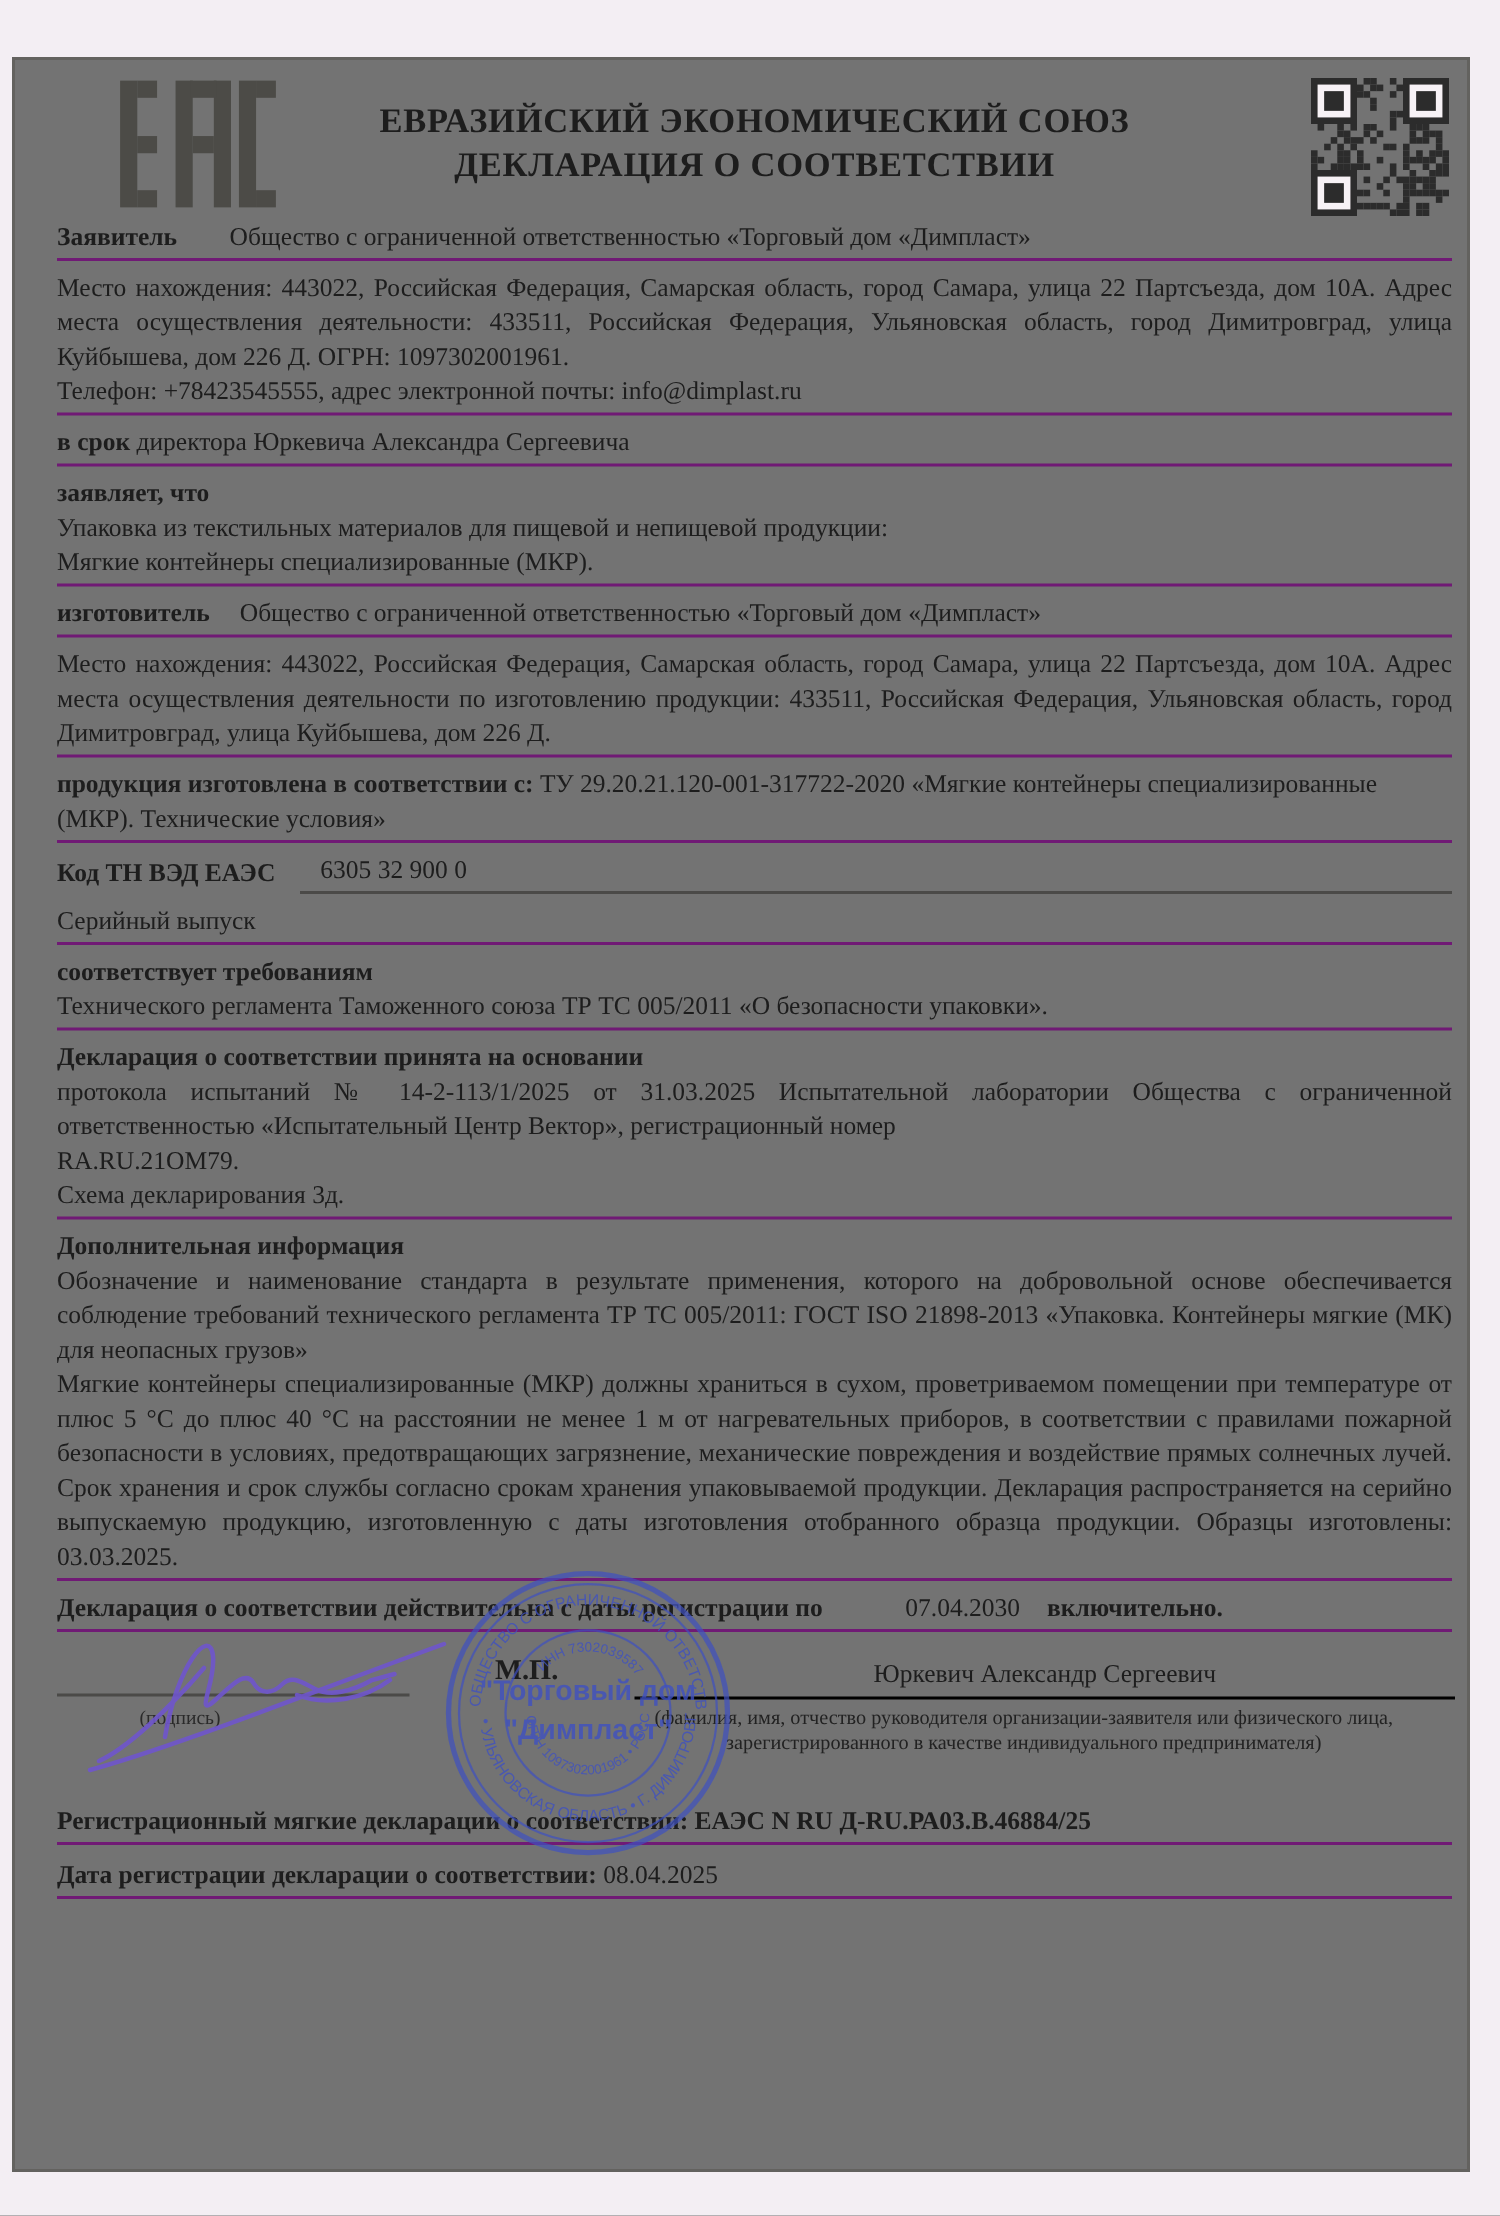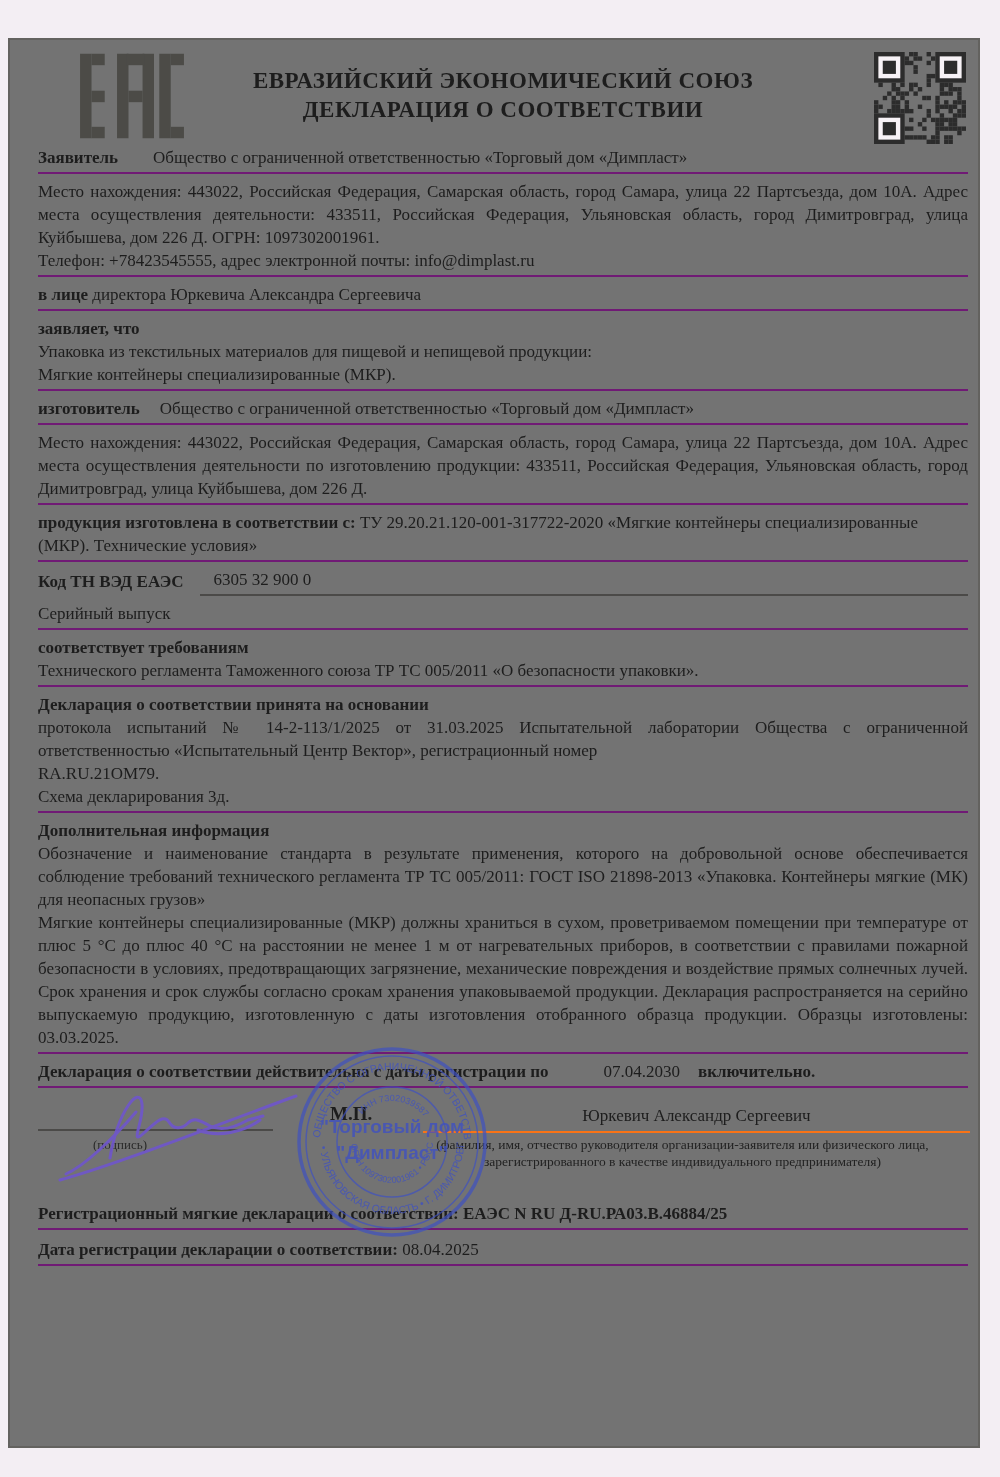--- a/index.html
+++ b/index.html
@@ -28,21 +28,21 @@
   .rowline .lbl{white-space:nowrap;padding-bottom:3px;}
   .rowline .val{flex:1;border-bottom:2px solid #4b4a48;padding:0 0 3px 14px;margin-left:16px;}
   .validity-row{display:flex;align-items:baseline;}
   .validity-row .vdate{margin-left:55px;}
   .validity-row .vsuffix{margin-left:18px;font-weight:bold;}
   .sig-area{position:relative;height:100px;margin-bottom:0;}
   .sig-line{position:absolute;left:0;top:35px;width:235px;border-bottom:2px solid #4b4a48;}
   .sig-cap{position:absolute;left:55px;top:39px;font-size:13px;color:#2a2a2a;}
   .mp{position:absolute;left:292px;top:8px;font-weight:bold;font-size:19px;}
   .name-wrap{position:absolute;left:385px;top:10px;width:547px;text-align:center;
-             border-bottom:2px solid #f97316;padding-bottom:4px;}
+             border-bottom:2px solid #000000;padding-bottom:4px;}
   .name-cap{position:absolute;left:357px;top:42px;width:575px;text-align:center;
             font-size:13.5px;line-height:17px;color:#222;}
   .reg-row{margin-top:8px;}
   .reg-row2{margin-top:8px;}
   .stamp{position:absolute;left:285px;top:1035px;pointer-events:none;}
   .signature{position:absolute;left:48px;top:1070px;pointer-events:none;}
 </style>
 </head>
 <body>
 
@@ -210,21 +210,21 @@
     <div class="sec">
       <span class="lbl">Заявитель</span><span class="gap35"></span><span>Общество с ограниченной ответственностью «Торговый дом «Димпласт»</span>
     </div>
 
     <div class="sec">
       <div class="just">Место нахождения: 443022, Российская Федерация, Самарская область, город Самара, улица 22 Партсъезда, дом 10А. Адрес места осуществления деятельности: 433511, Российская Федерация, Ульяновская область, город Димитровград, улица Куйбышева, дом 226 Д. ОГРН: 1097302001961.</div>
       <div>Телефон: +78423545555, адрес электронной почты: info@dimplast.ru</div>
     </div>
 
     <div class="sec">
-      <span class="lbl">в лице</span>&nbsp;<span>директора Юркевича Александра Сергеевича</span>
+      <span class="lbl">в срок</span>&nbsp;<span>директора Юркевича Александра Сергеевича</span>
     </div>
 
     <div class="sec">
       <div class="lbl">заявляет, что</div>
       <div>Упаковка из текстильных материалов для пищевой и непищевой продукции:</div>
       <div>Мягкие контейнеры специализированные (МКР).</div>
     </div>
 
     <div class="sec">
       <span class="lbl">изготовитель</span><span class="gap20"></span><span>Общество с ограниченной ответственностью «Торговый дом «Димпласт»</span>

